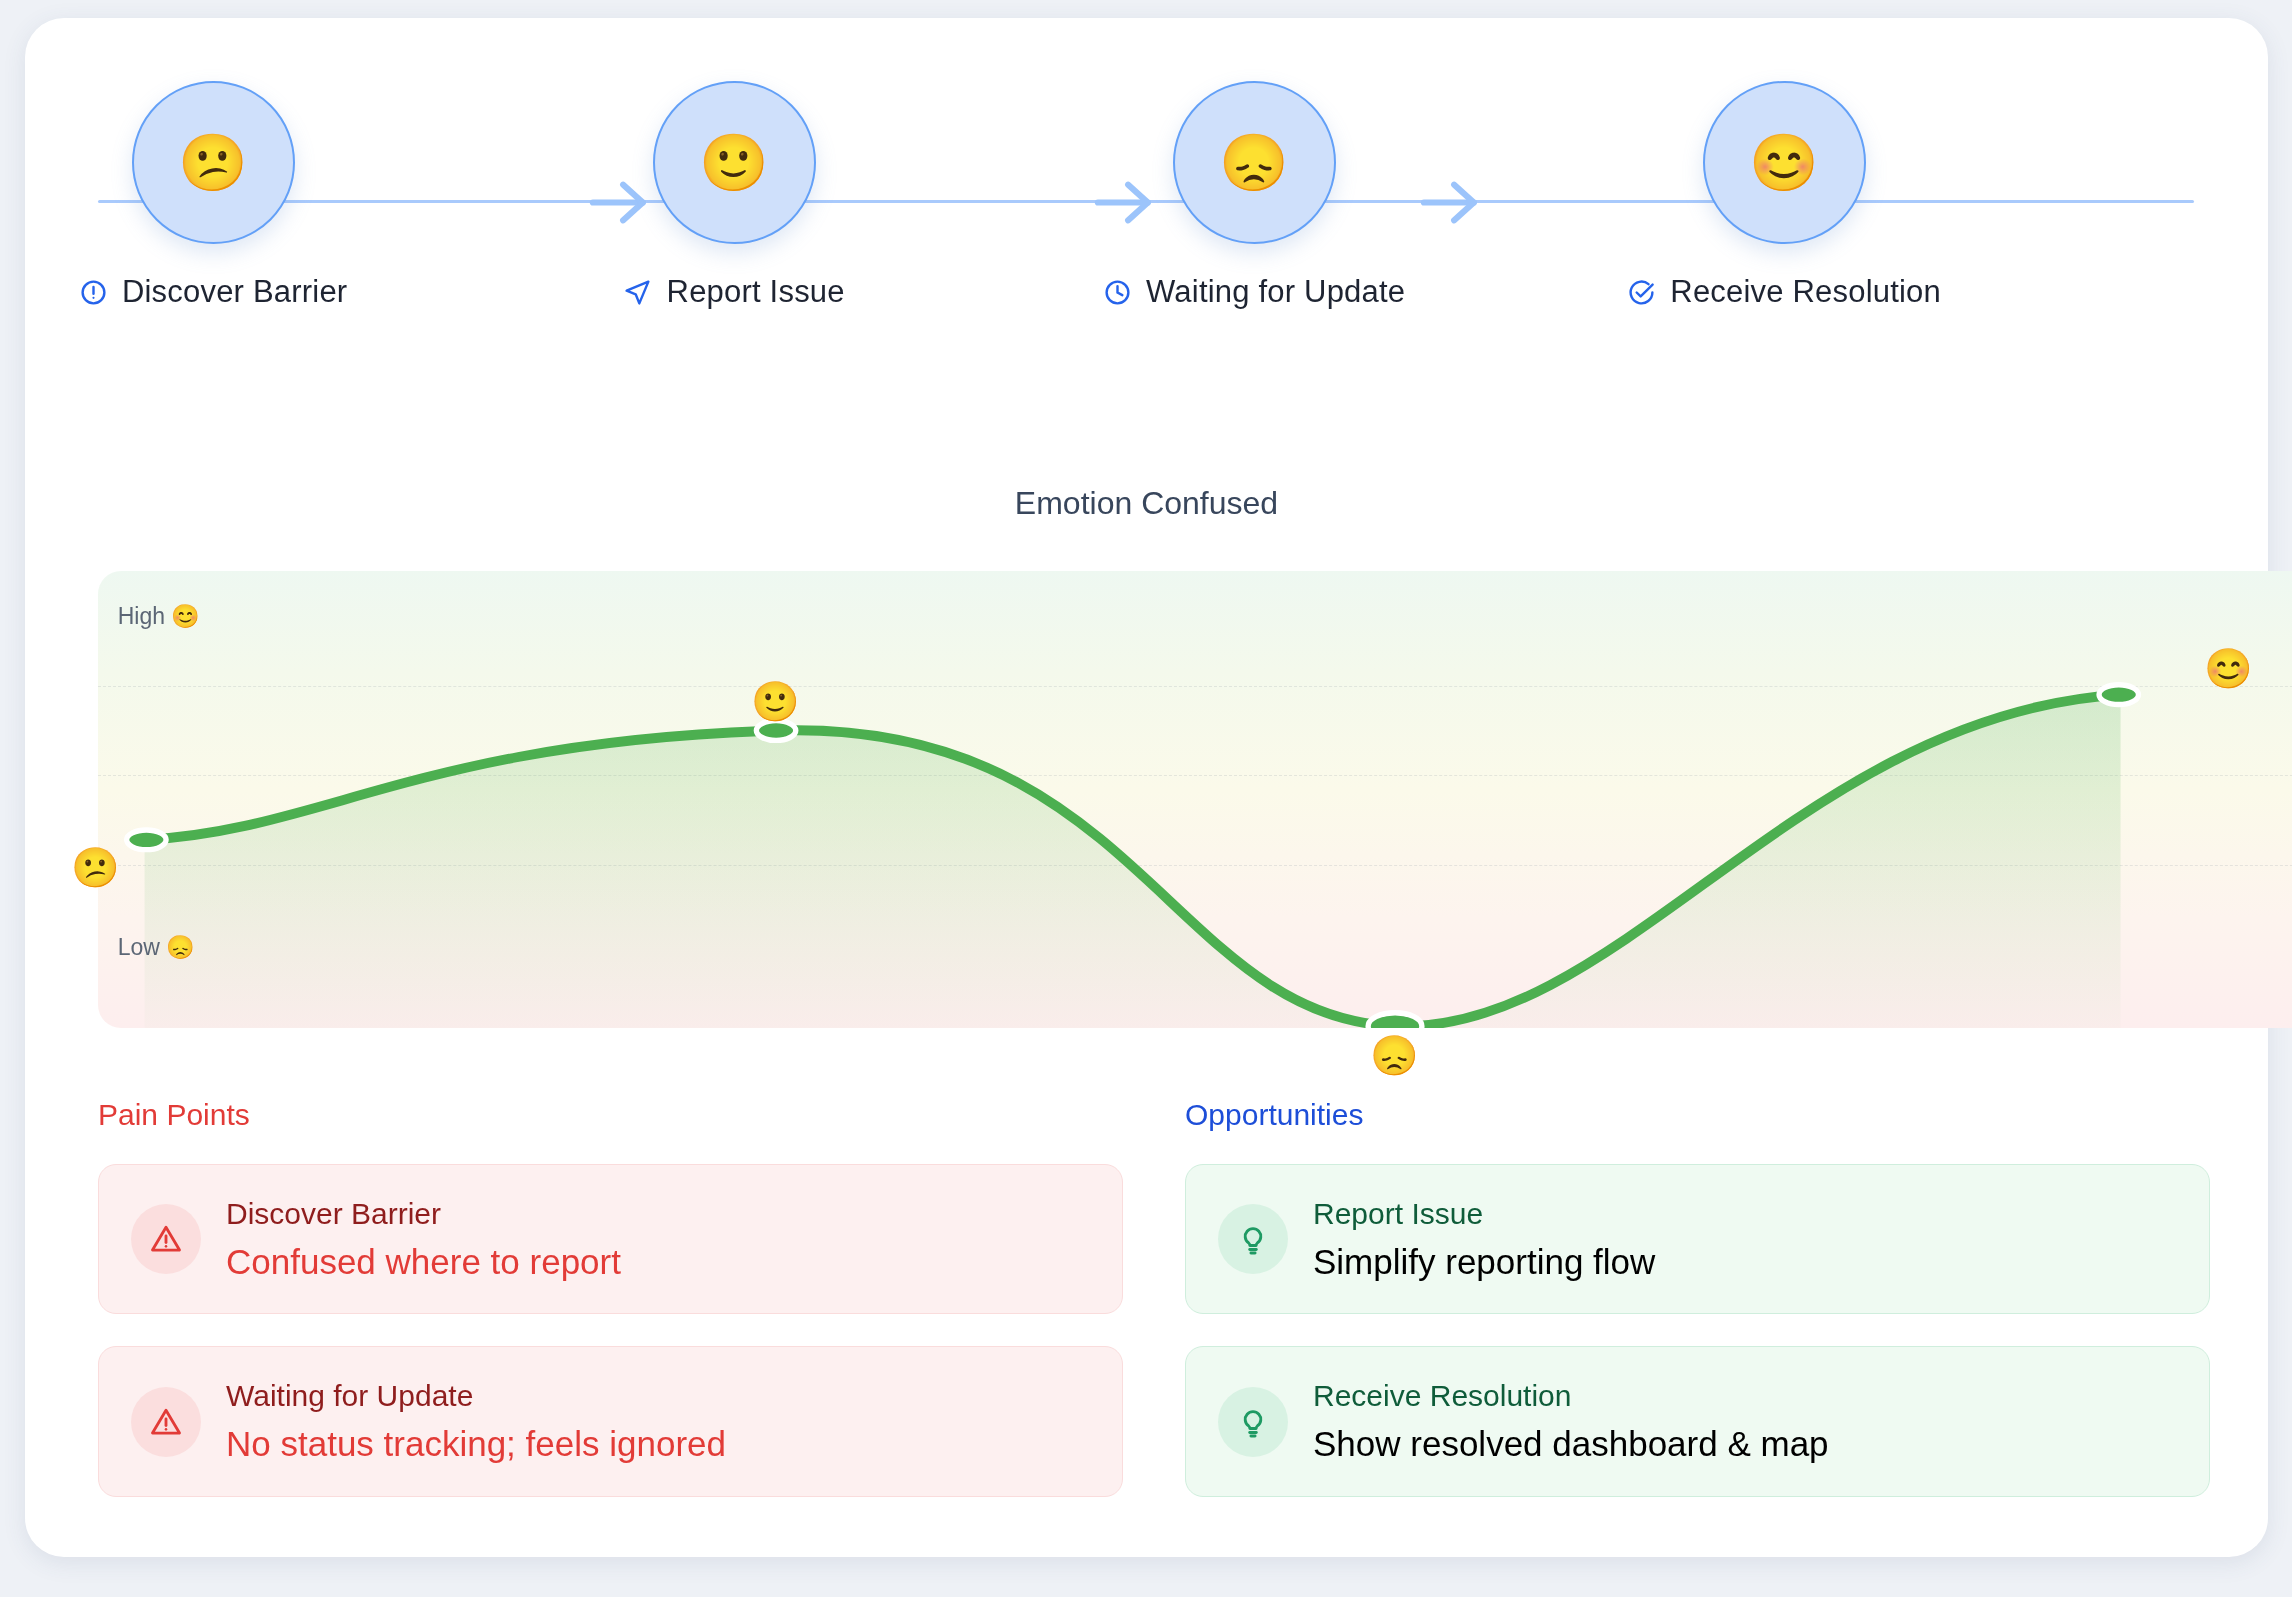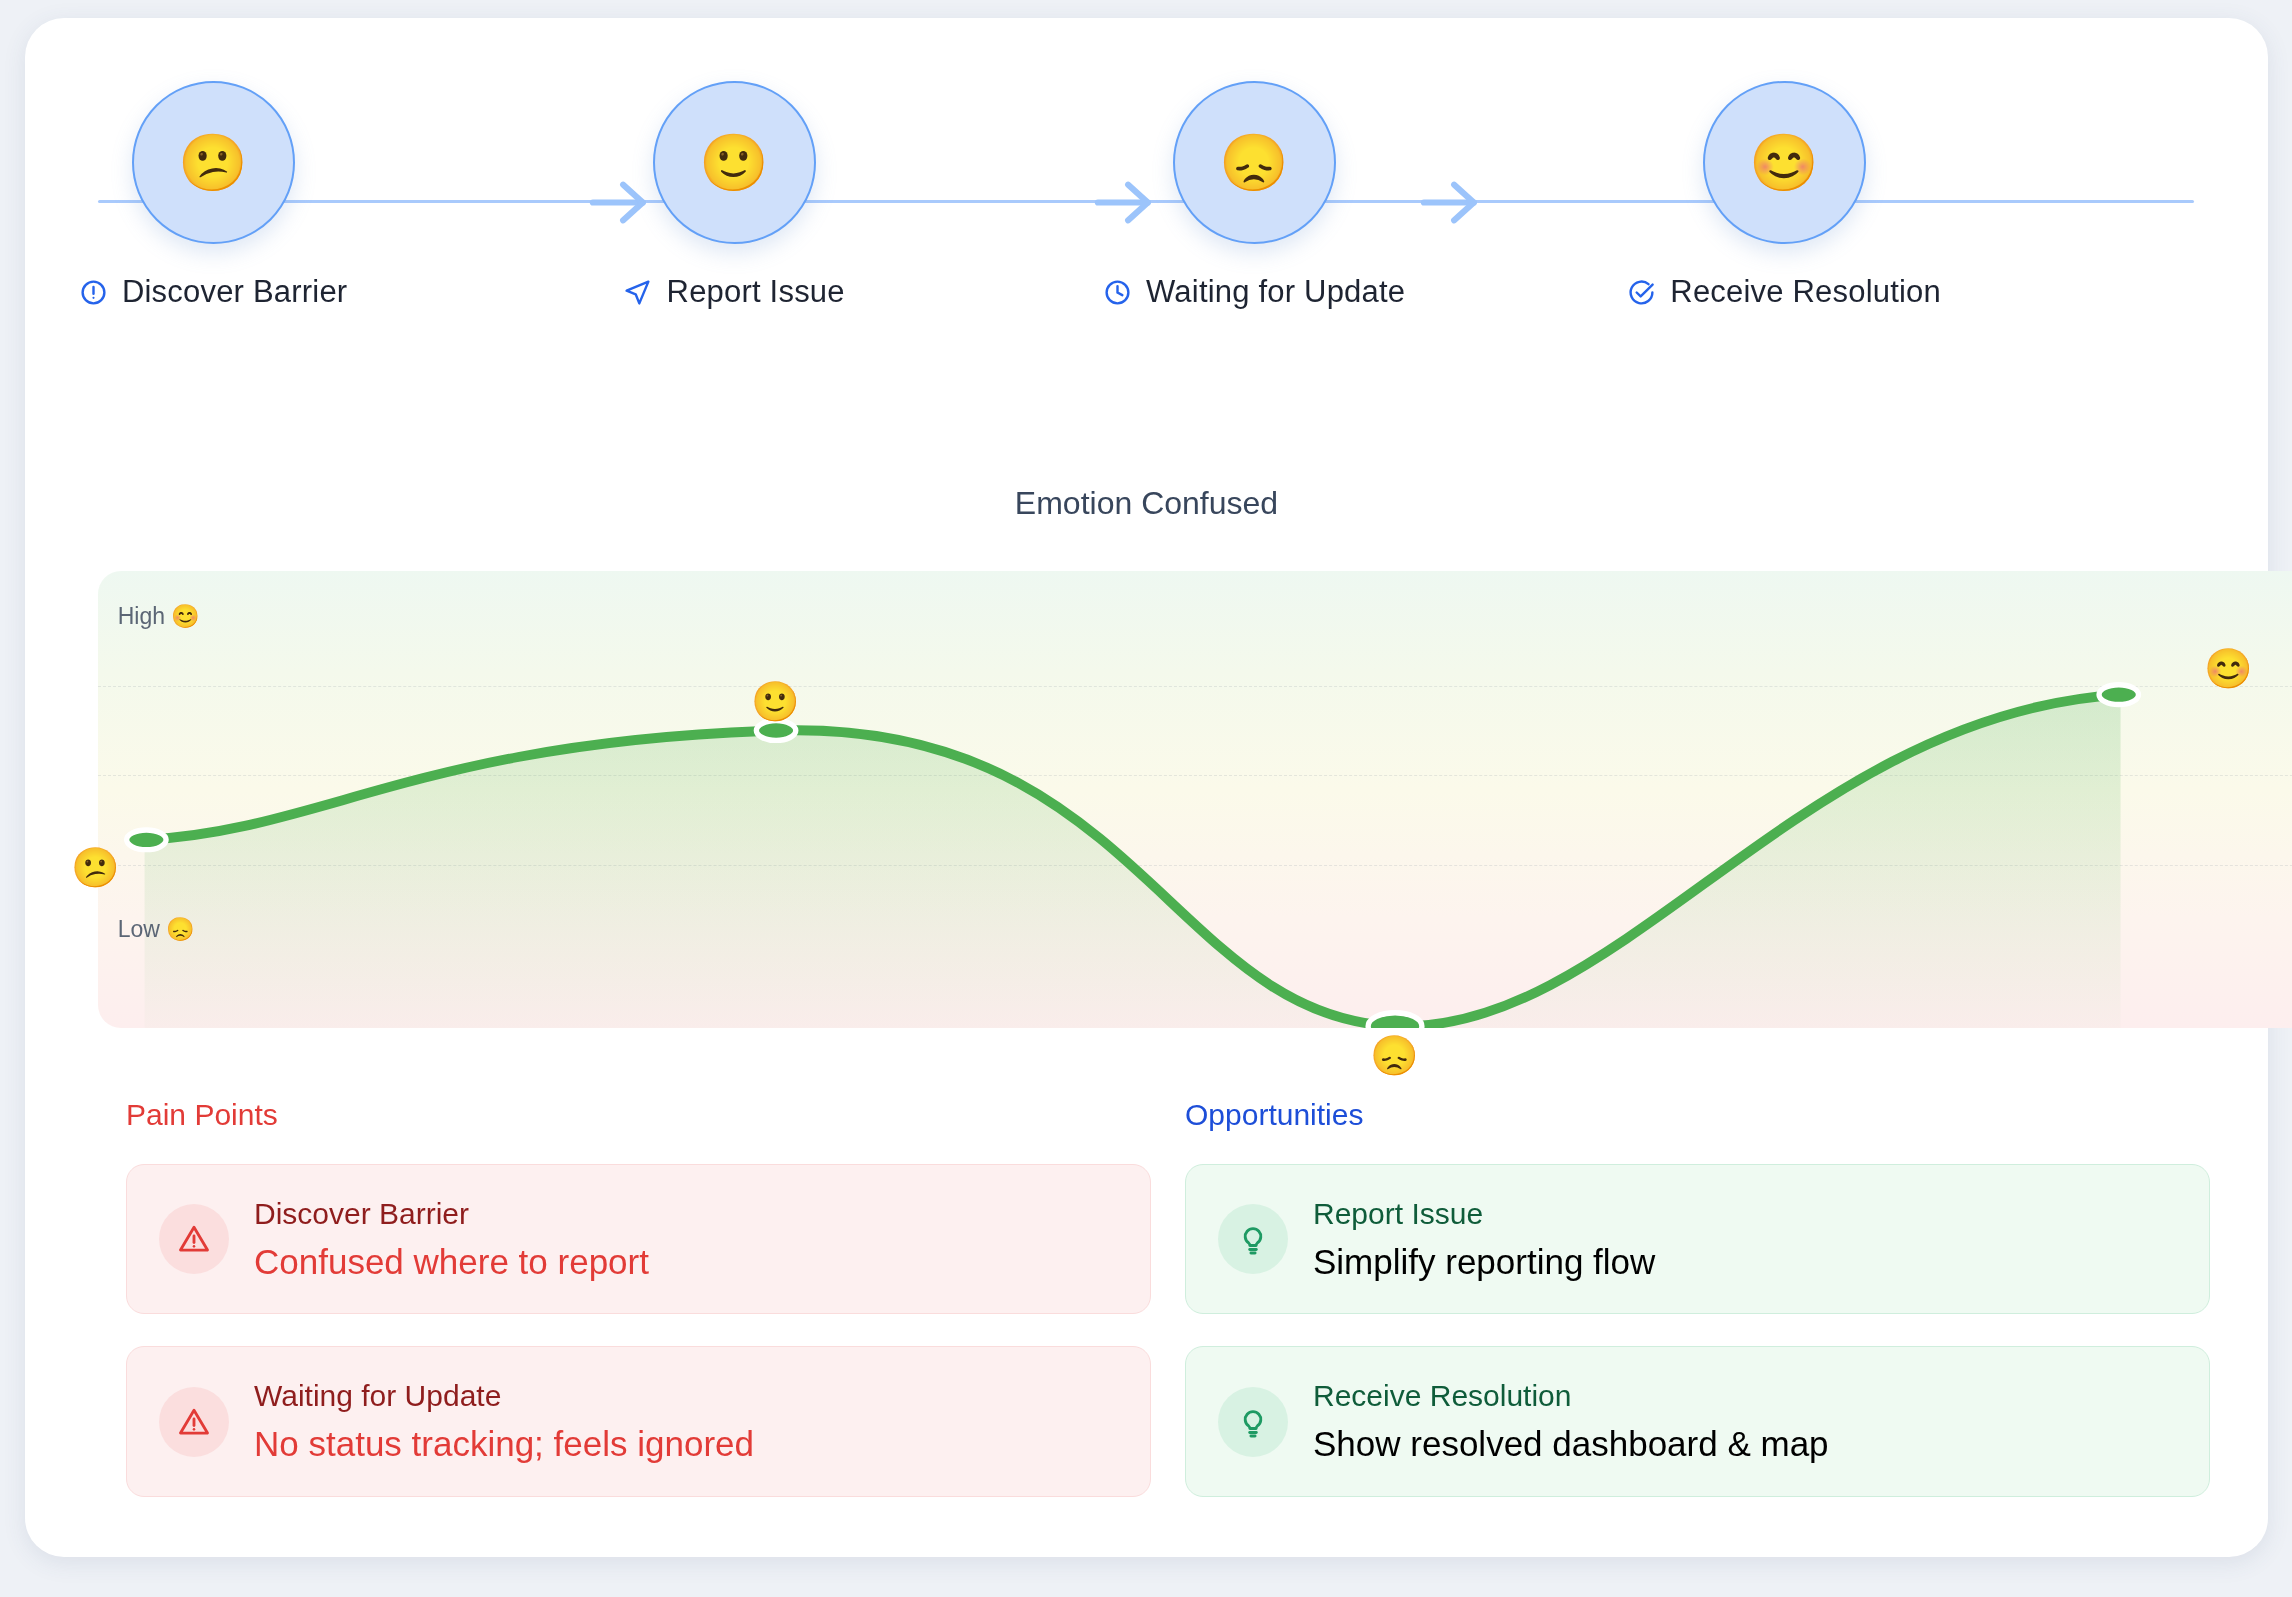--- a/index.html
+++ b/index.html
@@ -122,35 +122,35 @@
     border-top: 1.8px dashed rgba(150,160,170,0.22);
   }
   .axis-label {
     position: absolute;
     left: 19.7px;
     font-size: 23px;
     color: #5b6675;
     white-space: nowrap;
   }
   .axis-label.high { top: 32px; }
-  .axis-label.low  { top: 345px; }
+  .axis-label.low  { top: 363px; }
   .emo-marker {
     position: absolute;
     font-size: 39px;
     line-height: 1;
     transform: translate(-50%, -50%);
   }
 
   
   .col {
     position: absolute;
     top: 1080px;
     width: 1025px;
   }
-  .col.left  { left: 73px; margin-left: 28px; }
+  .col.left  { left: 73px; }
   .col.right { left: 1160px; }
   .col-title {
     font-size: 30px;
     margin: 0 0 32px 0;
     font-weight: normal;
   }
   .col.left .col-title  { color: #e23b37; }
   .col.right .col-title { color: #1d4ed8; }
 
   .item-card {

